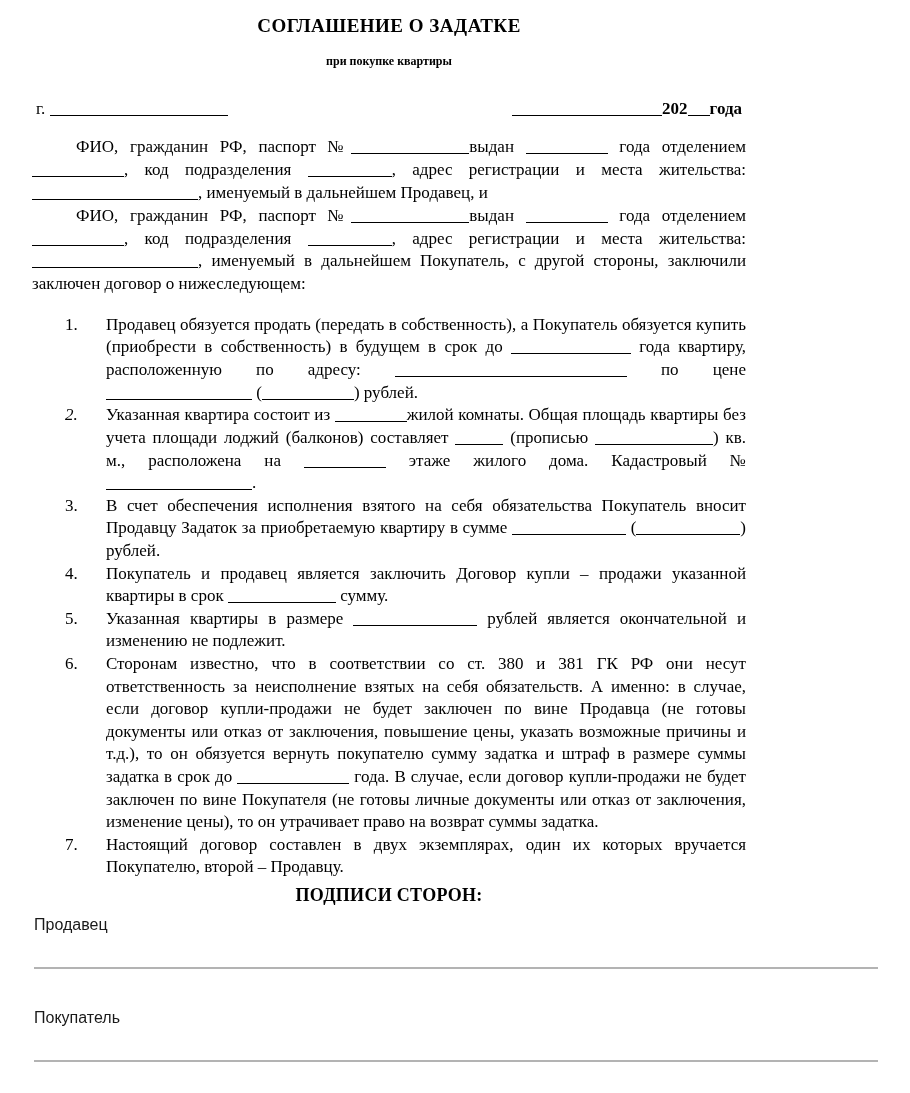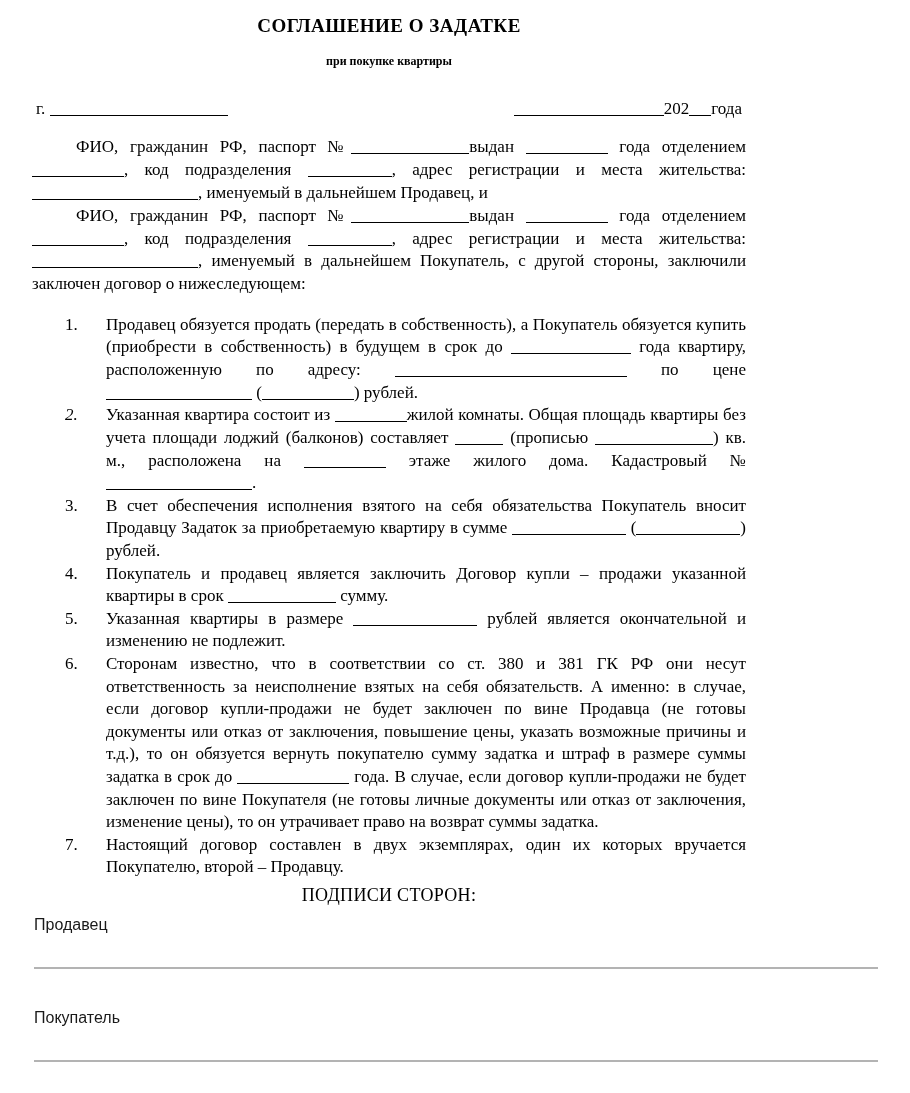--- a/index.html
+++ b/index.html
@@ -44,21 +44,21 @@
   
   .placedate-row {
     display: flex;
     justify-content: space-between;
     align-items: baseline;
     font-size: 17px;
     margin-top: 30px;
     padding: 0 4px;
   }
   .place-cell { white-space: nowrap; }
-  .date-cell  { white-space: nowrap; }
+  .date-cell  { white-space: nowrap; font-weight: bold; }
 
   
   .blank {
     display: inline-block;
     border-bottom: 1px solid #000;
     vertical-align: baseline;
     height: 0.95em;
     margin-bottom: -2px;
   }
   .b-city   { width: 178px; margin-left: 5px; }
@@ -122,21 +122,21 @@
   .b-cadastre  { width: 146px; }
   .b-sum       { width: 114px; }
   .b-sumwords  { width: 104px; }
   .b-term2     { width: 108px; }
   .b-cost      { width: 124px; }
   .b-term6     { width: 112px; }
 
   
   .signatures-title {
     text-align: center;
-    font-weight: normal;
+    font-weight: bold;
     font-size: 18px;
     margin-top: 6px;
     letter-spacing: 0.3px;
   }
   .sig-block { margin-top: 10px; }
   .sig-label {
     font-family: "Liberation Sans", "DejaVu Sans", sans-serif;
     font-size: 16px;
     color: #1a1a1a;
     margin-left: 2px;

